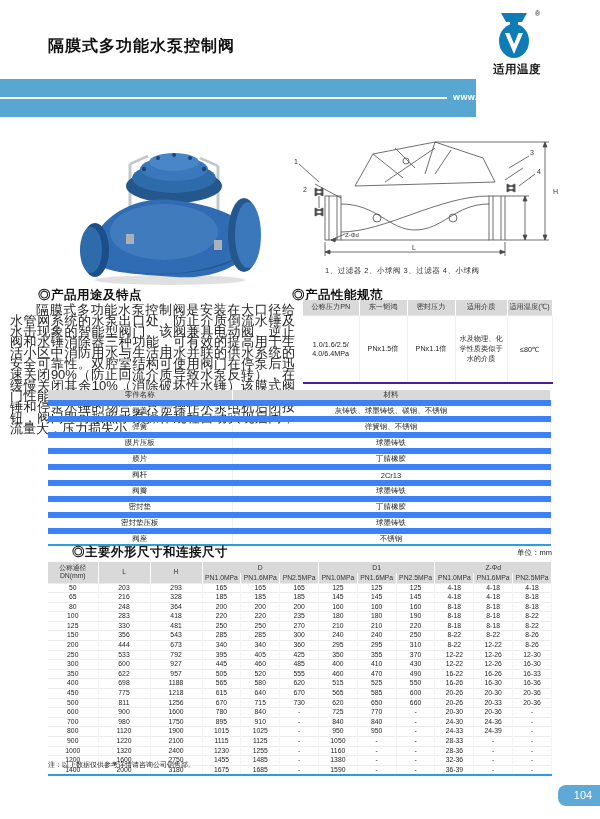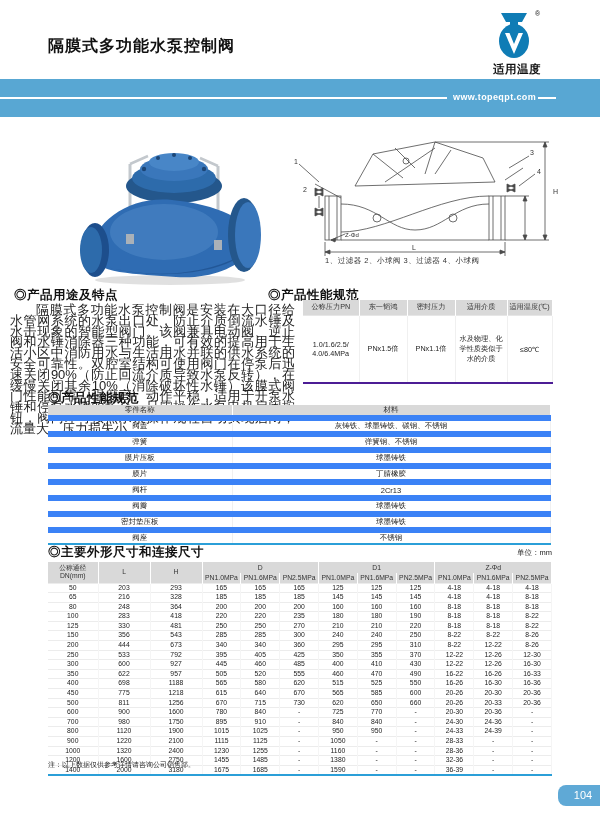--- a/index.html
+++ b/index.html
@@ -7,48 +7,48 @@
   #page { position:relative; width:600px; height:819px; background:#fff; overflow:hidden; }
 
   
   .page-title { position:absolute; left:48px; top:36px; font-size:16px; font-weight:bold; color:#111; letter-spacing:1px; }
   .logo-box { position:absolute; left:493px; top:12px; width:70px; text-align:left; }
   .logo-box svg { display:block; margin-left:4px; }
   .reg-mark { position:absolute; left:42px; top:-2px; font-size:7px; color:#111; }
   .brand-name { font-size:11.5px; font-weight:bold; color:#111; letter-spacing:0.5px; margin-top:2px; white-space:nowrap; }
 
   
-  .banner { position:absolute; left:0; top:79px; width:600px; height:38px; background:#58a7d3; }
+  .banner { position:absolute; left:0; top:79px; width:476px; height:38px; background:#58a7d3; }
   .banner .seg1 { position:absolute; left:0; top:18px; width:447px; height:2px; background:#fff; }
   .banner .seg2 { position:absolute; left:538px; top:18px; width:18px; height:2px; background:#fff; }
   .banner .site { position:absolute; left:453px; top:13px; font-size:9px; font-weight:bold; color:#fff; letter-spacing:0.4px; }
 
   
   .photo { position:absolute; left:68px; top:136px; }
   .drawing { position:absolute; left:285px; top:134px; }
-  .drawing-caption { position:absolute; left:325px; top:256px; font-size:7.5px; color:#333; letter-spacing:0.5px; }
-
-  
-  .sec-head { position:absolute; font-size:12.5px; font-weight:bold; color:#111; letter-spacing:0.5px; }
+  .drawing-caption { position:absolute; left:325px; top:266px; font-size:7.5px; color:#333; letter-spacing:0.5px; }
+
+  
+  .sec-head { position:absolute; font-size:12.5px; font-weight:bold; color:#111; letter-spacing:0.5px;margin-left:24px; }
 
   
   .features-body { position:absolute; left:10px; top:305px; width:285px; font-size:13px; line-height:10.8px; color:#222; text-align:justify; text-indent:2em; }
 
   
   table { border-collapse:collapse; }
   th { background:#d9d9d9; font-weight:normal; color:#333; }
   td { color:#222; }
 
   
   .perf-table { position:absolute; left:303px; top:300px; width:249px; table-layout:fixed; border-bottom:2px solid #4c1d95; }
   .perf-table th { font-size:7.2px; height:15px; border-right:1px solid #fff; text-align:center; }
   .perf-table td { font-size:7.2px; height:68px; text-align:center; vertical-align:middle; border-right:1px solid #f0f0f0; border-top:1px solid #e6e6e6; background:#fff; white-space:pre-line; padding:0 3px; }
 
   
-  .mat-table { position:absolute; left:48px; top:405px; width:502px; table-layout:fixed; border-bottom:2px solid #2b9fd8; }
+  .mat-table { position:absolute; left:48px; top:390px; width:502px; table-layout:fixed; border-bottom:2px solid #2b9fd8; }
   .mat-table th { font-size:7.5px; height:13px; text-align:center; border-right:1px solid #fff; }
   .mat-table td { font-size:7.5px; height:12px; text-align:center; border-top:6px solid #3b82f6; border-right:1px solid #f0f0f0; }
 
   
   .unit-label { position:absolute; left:0; top:548px; width:552px; text-align:right; font-size:7.5px; color:#222; }
   .dim-table { position:absolute; left:48px; top:562px; width:504px; table-layout:fixed; border-bottom:2px solid #2b9fd8; }
   .dim-table th { font-size:6.8px; line-height:8px; text-align:center; border-right:1px solid #fff; white-space:pre-line; }
   .dim-table thead tr:first-child th { height:11px; }
   .dim-table thead tr:last-child th { height:10px; }
   .dim-table td { font-size:6.8px; height:8.6px; line-height:8.6px; text-align:center; border-top:1px solid #ececec; border-right:1px solid #f5f5f5; padding:0; }
@@ -238,20 +238,24 @@
         </tr>
         <tr>
           <td>阀杆</td>
           <td>2Cr13</td>
         </tr>
         <tr>
           <td>阀瓣</td>
           <td>球墨铸铁</td>
         </tr>
         <tr>
+          <td>密封垫</td>
+          <td>丁腈橡胶</td>
+        </tr>
+        <tr>
           <td>密封垫压板</td>
           <td>球墨铸铁</td>
         </tr>
         <tr>
           <td>阀座</td>
           <td>不锈钢</td>
         </tr>
       </tbody>
   </table>
 

